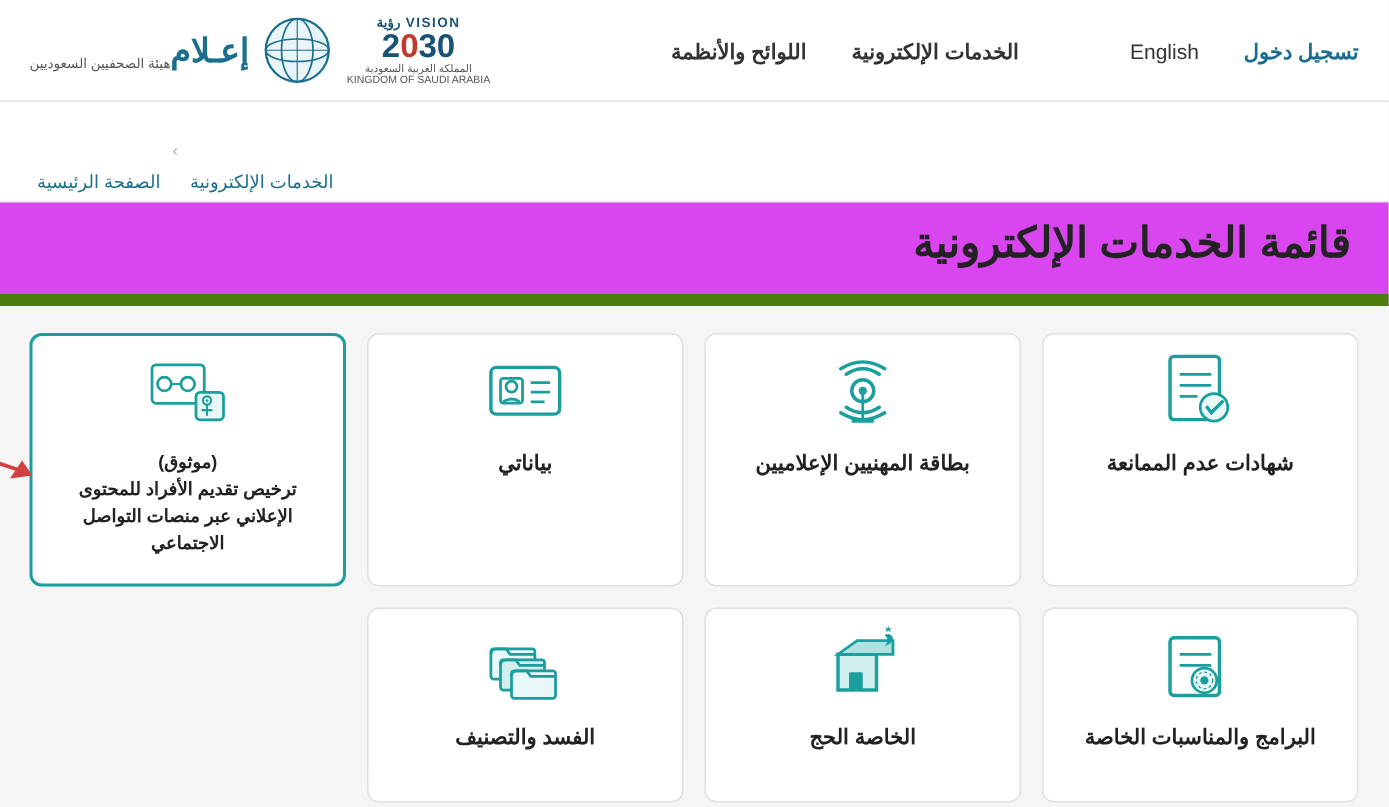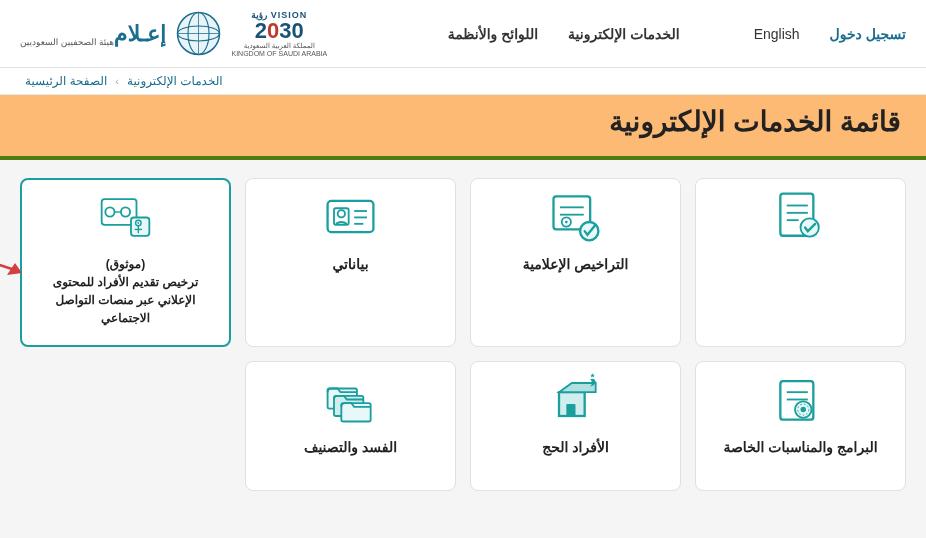--- a/index.html
+++ b/index.html
@@ -115,27 +115,28 @@
       color: #555;
     }
     .breadcrumb-separator {
       color: #aaa;
       font-size: 11px;
     }
     .breadcrumb-link {
       color: #1a6e8e;
       cursor: pointer;
       text-decoration: none;
+      margin-top: 40px;
     }
 
     
     .page-title-bar {
-      background: #fdba74;
+      background: #d946ef;
       padding: 10px 25px 18px;
-      border-bottom: 4px solid #4d7c0f;
+      border-bottom: 8px solid #4d7c0f;
     }
     .page-title {
       font-size: 28px;
       font-weight: bold;
       color: #222;
       text-align: right;
       direction: rtl;
     }
 
     
@@ -250,35 +251,37 @@
 
     <div class="service-card">
       <svg class="service-icon" viewBox="0 0 60 60" fill="none" xmlns="http://www.w3.org/2000/svg">
         <rect x="8" y="5" width="36" height="46" rx="3" stroke="#1a9e9e" stroke-width="2.5" fill="none"></rect>
         <line x1="15" y1="18" x2="38" y2="18" stroke="#1a9e9e" stroke-width="2"></line>
         <line x1="15" y1="26" x2="38" y2="26" stroke="#1a9e9e" stroke-width="2"></line>
         <line x1="15" y1="34" x2="28" y2="34" stroke="#1a9e9e" stroke-width="2"></line>
         <circle cx="40" cy="42" r="10" fill="#e8f7f7" stroke="#1a9e9e" stroke-width="2"></circle>
         <polyline points="35,42 38,46 46,38" stroke="#1a9e9e" stroke-width="2.5" fill="none" stroke-linecap="round"></polyline>
       </svg>
-    </div>
-
-
-    <div class="service-card">
-      <svg class="service-icon" viewBox="0 0 60 60" fill="none" xmlns="http://www.w3.org/2000/svg">
-        <rect x="6" y="8" width="40" height="36" rx="3" stroke="#1a9e9e" stroke-width="2.5" fill="none"></rect>
-        <line x1="13" y1="20" x2="39" y2="20" stroke="#1a9e9e" stroke-width="2"></line>
-        <line x1="13" y1="28" x2="39" y2="28" stroke="#1a9e9e" stroke-width="2"></line>
-        <circle cx="45" cy="46" r="10" fill="#e8f7f7" stroke="#1a9e9e" stroke-width="2.5"></circle>
-        <polyline points="40,46 43,50 51,40" stroke="#1a9e9e" stroke-width="2.5" fill="none" stroke-linecap="round"></polyline>
-        <circle cx="20" cy="36" r="5" stroke="#1a9e9e" stroke-width="2" fill="none"></circle>
-        <circle cx="20" cy="36" r="1.5" fill="#1a9e9e"></circle>
-      </svg>
-      <span class="service-label">التراخيص الإعلامية</span>
-    </div>
+      <span class="service-label">شهادات عدم الممانعة</span>
+    </div>
+
+    <div class="service-card">
+      <svg class="service-icon" viewBox="0 0 60 60" fill="none" xmlns="http://www.w3.org/2000/svg">
+        <circle cx="30" cy="30" r="8" stroke="#1a9e9e" stroke-width="2.5" fill="none"></circle>
+        <circle cx="30" cy="30" r="3" fill="#1a9e9e"></circle>
+        <path d="M18 18 Q30 10 42 18" stroke="#1a9e9e" stroke-width="2.5" fill="none" stroke-linecap="round"></path>
+        <path d="M14 14 Q30 4 46 14" stroke="#1a9e9e" stroke-width="2.5" fill="none" stroke-linecap="round"></path>
+        <path d="M18 42 Q30 50 42 42" stroke="#1a9e9e" stroke-width="2.5" fill="none" stroke-linecap="round"></path>
+        <path d="M14 46 Q30 56 46 46" stroke="#1a9e9e" stroke-width="2.5" fill="none" stroke-linecap="round"></path>
+        <line x1="30" y1="30" x2="30" y2="52" stroke="#1a9e9e" stroke-width="2"></line>
+        <line x1="22" y1="52" x2="38" y2="52" stroke="#1a9e9e" stroke-width="2.5"></line>
+      </svg>
+      <span class="service-label">بطاقة المهنيين الإعلاميين</span>
+    </div>
+
 
     <div class="service-card">
       <svg class="service-icon" viewBox="0 0 60 60" fill="none" xmlns="http://www.w3.org/2000/svg">
         <rect x="5" y="13" width="50" height="34" rx="4" stroke="#1a9e9e" stroke-width="2.5" fill="none"></rect>
         <rect x="12" y="21" width="16" height="18" rx="2" stroke="#1a9e9e" stroke-width="2" fill="none"></rect>
         <circle cx="20" cy="27" r="4" stroke="#1a9e9e" stroke-width="2" fill="none"></circle>
         <path d="M14 38 Q20 34 26 38" stroke="#1a9e9e" stroke-width="2" fill="none"></path>
         <line x1="34" y1="24" x2="48" y2="24" stroke="#1a9e9e" stroke-width="2"></line>
         <line x1="34" y1="31" x2="48" y2="31" stroke="#1a9e9e" stroke-width="2"></line>
         <line x1="34" y1="38" x2="44" y2="38" stroke="#1a9e9e" stroke-width="2"></line>
@@ -326,21 +329,21 @@
     <div class="service-card">
       <svg class="service-icon" viewBox="0 0 60 60" fill="none" xmlns="http://www.w3.org/2000/svg">
 
         <rect x="12" y="22" width="28" height="26" fill="#d0eeee" stroke="#1a9e9e" stroke-width="2.5"></rect>
         <polygon points="12,22 26,12 52,12 52,22" fill="#b0e0e0" stroke="#1a9e9e" stroke-width="2"></polygon>
         <rect x="20" y="35" width="10" height="13" fill="#1a9e9e" rx="1"></rect>
 
         <path d="M46 8 Q50 12 46 16 Q52 14 52 10 Q50 6 46 8Z" fill="#1a9e9e"></path>
         <polygon points="49,4 50,7 53,7 51,9 52,12 49,10 46,12 47,9 45,7 48,7" fill="#1a9e9e" transform="scale(0.6) translate(32,-2)"></polygon>
       </svg>
-      <span class="service-label">الأفراد الحج</span>
+      <span class="service-label">الخاصة الحج</span>
     </div>
 
     <div class="service-card">
       <svg class="service-icon" viewBox="0 0 60 60" fill="none" xmlns="http://www.w3.org/2000/svg">
 
         <rect x="5" y="18" width="32" height="22" rx="2" stroke="#1a9e9e" stroke-width="2" fill="#e8f7f7"></rect>
         <path d="M5 22 Q5 18 9 18 L16 18 L19 22 L37 22" stroke="#1a9e9e" stroke-width="2" fill="none"></path>
         <rect x="12" y="26" width="32" height="22" rx="2" stroke="#1a9e9e" stroke-width="2" fill="#d0eeee"></rect>
         <path d="M12 30 Q12 26 16 26 L23 26 L26 30 L44 30" stroke="#1a9e9e" stroke-width="2" fill="none"></path>
         <rect x="20" y="34" width="32" height="20" rx="2" stroke="#1a9e9e" stroke-width="2" fill="#e8f7f7"></rect>

